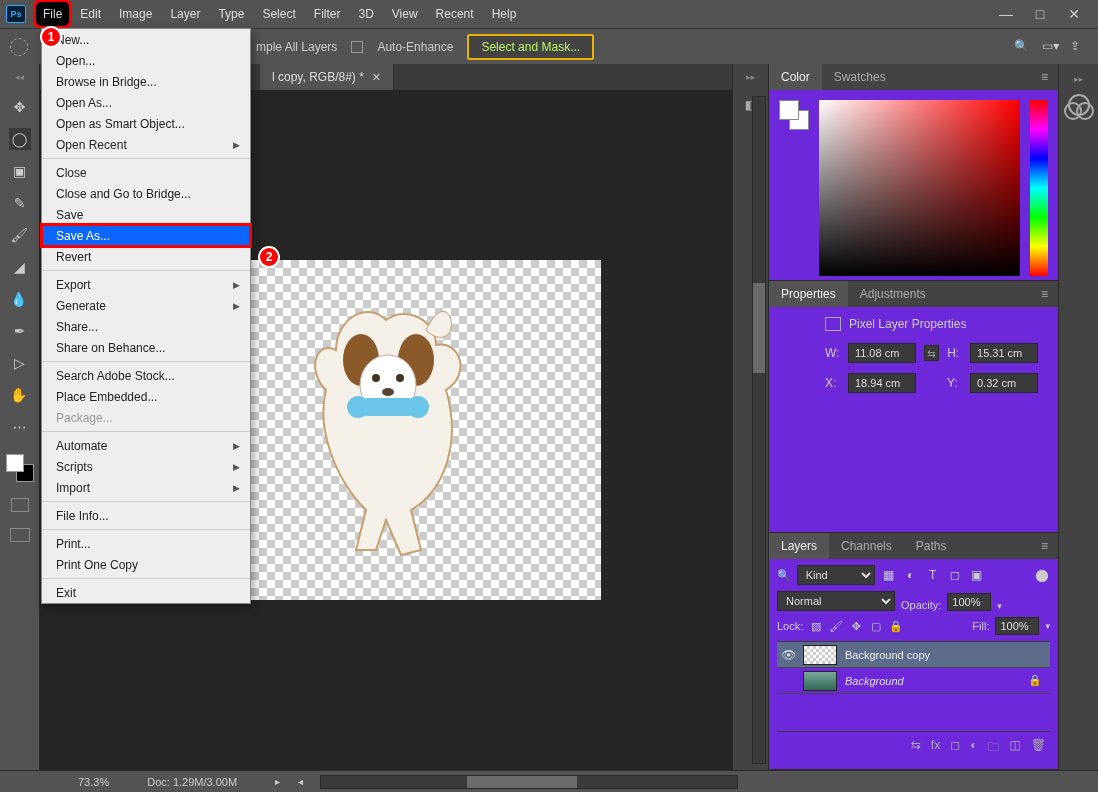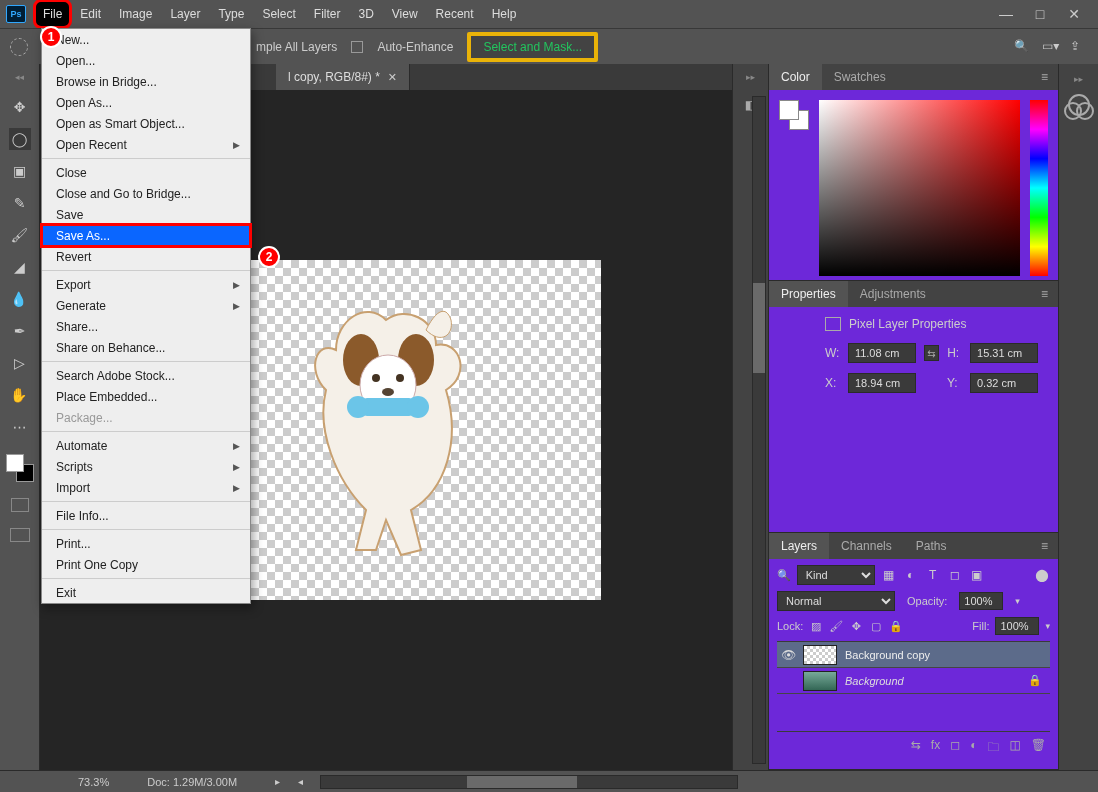--- a/index.html
+++ b/index.html
@@ -10,21 +10,21 @@
 .ps-icon { width:20px; height:18px; background:#001e36; color:#31a8ff; font-size:9px; font-weight:bold; display:flex; align-items:center; justify-content:center; border-radius:2px; margin-right:8px; border:1px solid #31a8ff; }
 .menu-item { padding:0 9px; height:28px; line-height:28px; color:#ddd; cursor:default; }
 .menu-item.open { background:#000000; outline:3px solid #ff0000; outline-offset:-2px;border-radius:7px; }
 .win-controls { margin-left:auto; display:flex; gap:14px; padding-right:14px; color:#ccc; font-size:14px; }
 .win-btn { width:20px; text-align:center; }
 
 
 .options-bar { height:36px; background:#535353; border-top:1px solid #383838; display:flex; align-items:center; padding:0 10px; gap:14px; position:relative; }
 .ob-chk { width:12px; height:12px; border:1px solid #999; }
 .ob-label { color:#ccc; }
-.ob-btn { background:#434343; border:4px solid #eab308; padding:4px 12px; color:#22c55e; border-radius:2px; }
+.ob-btn { background:#434343; border:2px solid #eab308; padding:4px 12px; color:#bef264; border-radius:2px; }
 .ob-right { position:absolute; right:12px; display:flex; gap:12px; align-items:center; }
 .ob-ico { width:16px; height:16px; color:#ccc; }
 
 
 .badge { position:absolute; width:22px; height:22px; border-radius:50%; background:#ff0000; color:#fff; font-weight:bold; display:flex; align-items:center; justify-content:center; border:2px solid #fff; z-index:60; font-size:12px;}
 .b1 { left:40px; top:26px; }
 .b2 { left:258px; top:246px; }
 
 
 .dropdown { position:absolute; left:41px; top:28px; width:210px; background:#eee; color:#222; border:1px solid #888; box-shadow:2px 4px 10px rgba(0,0,0,.4); z-index:50; }
@@ -43,21 +43,21 @@
 .fgbg { position:relative; width:28px; height:28px; margin-top:6px;}
 .fgbg .fg,.fgbg .bg{ position:absolute; width:18px; height:18px; border:1px solid #999;}
 .fgbg .fg{ background:#fff; left:0; top:0; z-index:2;}
 .fgbg .bg{ background:#000; right:0; bottom:0;}
 .mask-mode{ width:18px; height:14px; border:1px solid #888; margin-top:6px;}
 .screen-mode{ width:20px; height:14px; border:1px solid #888; margin-top:6px;}
 
 
 .doc-col { flex:1; display:flex; flex-direction:column; background:#252525; }
 .tabbar { height:26px; background:#3a3a3a; display:flex; align-items:center; padding-left:220px;}
-.doctab { background:#535353; padding:0 12px; height:26px; line-height:26px; color:#ddd; border-right:1px solid #2a2a2a; display:flex; gap:8px; align-items:center;margin-left:16px;}
+.doctab { background:#535353; padding:0 12px; height:26px; line-height:26px; color:#ddd; border-right:1px solid #2a2a2a; display:flex; gap:8px; align-items:center;}
 .doctab .x { color:#ccc; font-size:11px;}
 .canvas-wrap { flex:1; display:flex; align-items:flex-start; justify-content:center; background:#252525; padding-top:170px; position:relative;}
 .canvas { width:430px; height:340px; background-image:
   linear-gradient(45deg,#ccc 25%,transparent 25%),linear-gradient(-45deg,#ccc 25%,transparent 25%),
   linear-gradient(45deg,transparent 75%,#ccc 75%),linear-gradient(-45deg,transparent 75%,#ccc 75%);
   background-size:16px 16px; background-position:0 0,0 8px,8px -8px,-8px 0; background-color:#fff;
   display:flex; align-items:center; justify-content:center; position:relative;}
 .dog { width:220px; height:280px; position:relative; }
 .dog svg { width:100%; height:100%; }
 
@@ -91,21 +91,21 @@
 .prow { display:flex; align-items:center; gap:8px; margin-bottom:10px;}
 .plabel { width:18px; color:#ccc;}
 .pinput { background:#3a3a3a; border:1px solid #2a2a2a; color:#ddd; padding:3px 6px; width:68px; font-size:11px;}
 .link-ico { width:18px; height:16px; background:#3a3a3a; border:1px solid #2a2a2a; display:flex; align-items:center; justify-content:center; color:#aaa; font-size:10px;}
 
 
 .layers-body { padding:6px 8px 4px; display:flex; flex-direction:column; }
 .lrow1 { display:flex; align-items:center; gap:6px; margin-bottom:6px;}
 .kind-sel { background:#3a3a3a; border:1px solid #2a2a2a; color:#ddd; padding:2px 4px; width:78px; font-size:11px;}
 .filter-ico { width:16px; height:14px; color:#ccc; display:flex; align-items:center; justify-content:center; font-size:12px;}
-.lrow2 { display:flex; align-items:center; gap:12px; margin-bottom:6px;}
+.lrow2 { display:flex; align-items:flex-end; gap:6px; margin-bottom:6px;}
 .blend-sel { background:#3a3a3a; border:1px solid #2a2a2a; color:#ddd; padding:2px 4px; width:118px; font-size:11px;}
 .oplabel { color:#ccc; font-size:11px;}
 .opval { background:#3a3a3a; border:1px solid #2a2a2a; color:#ddd; padding:2px 4px; width:44px; font-size:11px;}
 .lrow3 { display:flex; align-items:center; gap:6px; margin-bottom:6px;}
 .lockrow { display:flex; align-items:center; gap:6px;}
 .lock-ico { width:14px; height:14px; color:#ccc; font-size:11px; display:flex; align-items:center; justify-content:center;}
 .layer-list { border-top:1px solid #3a3a3a; min-height:90px;}
 .layer { display:flex; align-items:center; height:26px; gap:8px; padding:0 4px; border-bottom:1px solid #454545;}
 .layer.sel { background:#5c6b8a;}
 .eye { width:14px; color:#ddd; font-size:12px;}

